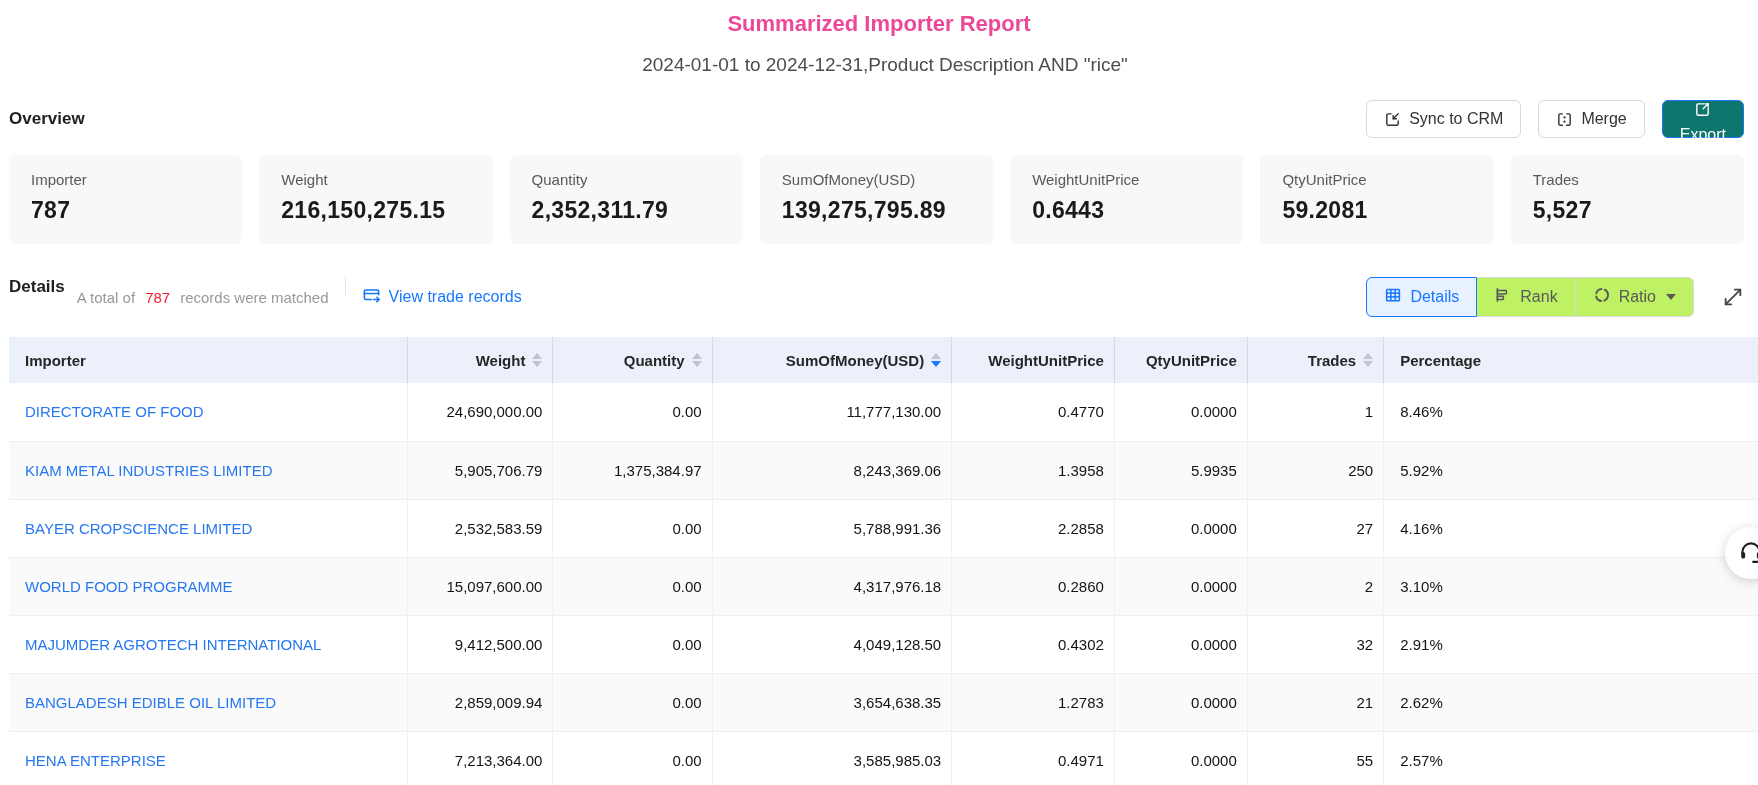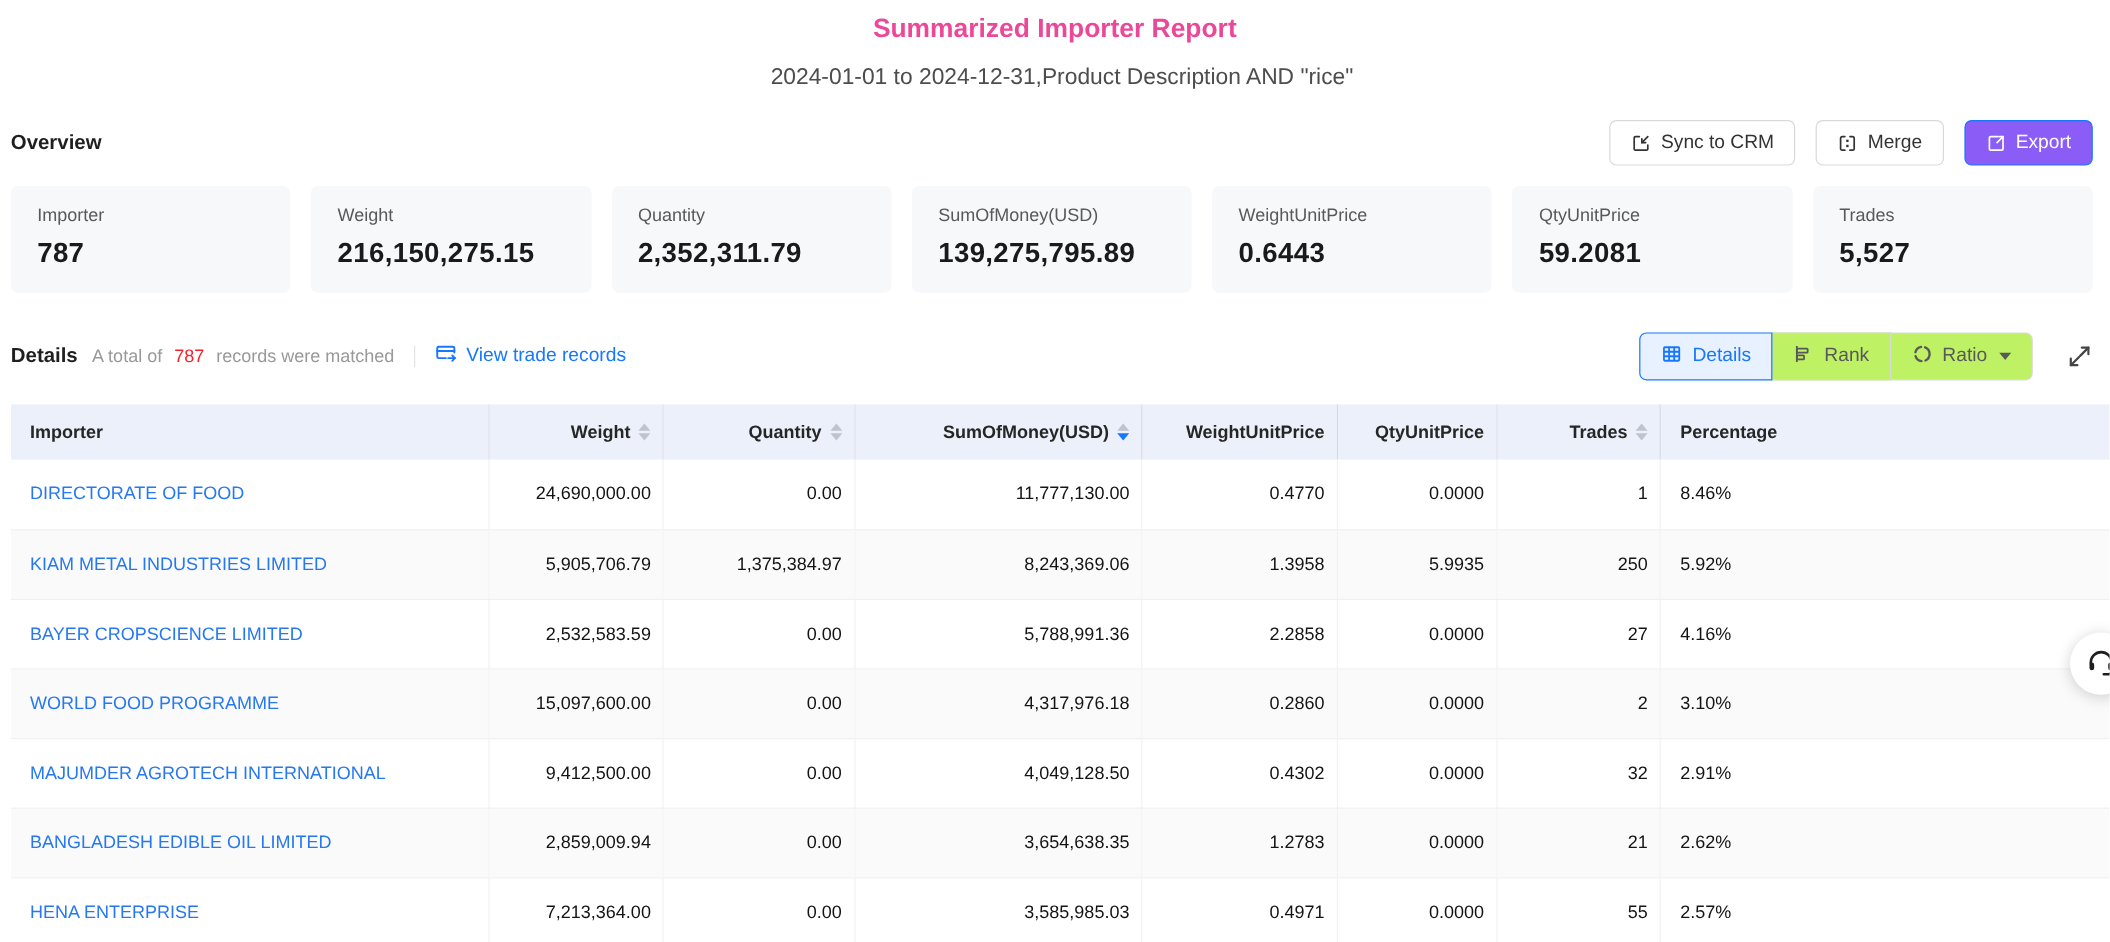--- a/index.html
+++ b/index.html
@@ -15,30 +15,30 @@
 
   
   .toolbar-row { display:flex; align-items:center; justify-content:space-between;
     padding:0 14px 0 9px; margin-top:24px; }
   .section-title { font-size:17px; font-weight:bold; color:#1f1f1f; }
   .toolbar-buttons { display:flex; gap:17px; }
   .btn { display:inline-flex; align-items:center; gap:8px; height:38px; padding:0 17px;
     background:#fff; border:1px solid #d9d9d9; border-radius:6px; font-size:16px;
     color:#333; cursor:pointer; font-family:inherit; }
   .btn svg { display:block; }
-  .btn.primary { background:#8b5cf6; border-color:#1677ff; color:#fff; }
+  .btn.primary { background:#0f766e; border-color:#1677ff; color:#fff;flex-direction:column; }
 
   
   .cards { display:flex; gap:17px; margin:17px 14px 0 9px; }
   .card { flex:1 1 0; background:#f7f8fa; border-radius:6px; padding:16px 22px 20px 22px; }
   .card-label { font-size:15px; color:#595959; }
   .card-value { margin-top:9px; font-size:23px; font-weight:bold; color:#1a1a1a; letter-spacing:.3px; }
 
   
-  .details-bar { display:flex; align-items:center; margin:33px 14px 0 9px; }
+  .details-bar { display:flex; margin:33px 14px 0 9px; }
   .details-meta { display:flex; align-items:center; gap:6px; margin-left:12px;
     font-size:15px; color:#999; }
   .match-count { color:#f5222d; padding:0 4px; }
   .v-divider { width:1px; height:18px; background:#e3e3e3; margin:0 16px; }
   .link { display:inline-flex; align-items:center; gap:8px; color:#1677ff; font-size:16px;
     text-decoration:none; cursor:pointer; }
 
   .bar-right { margin-left:auto; display:flex; align-items:center; }
   .segmented { display:inline-flex; }
   .seg { display:inline-flex; align-items:center; gap:8px; height:40px; padding:0 17px;

